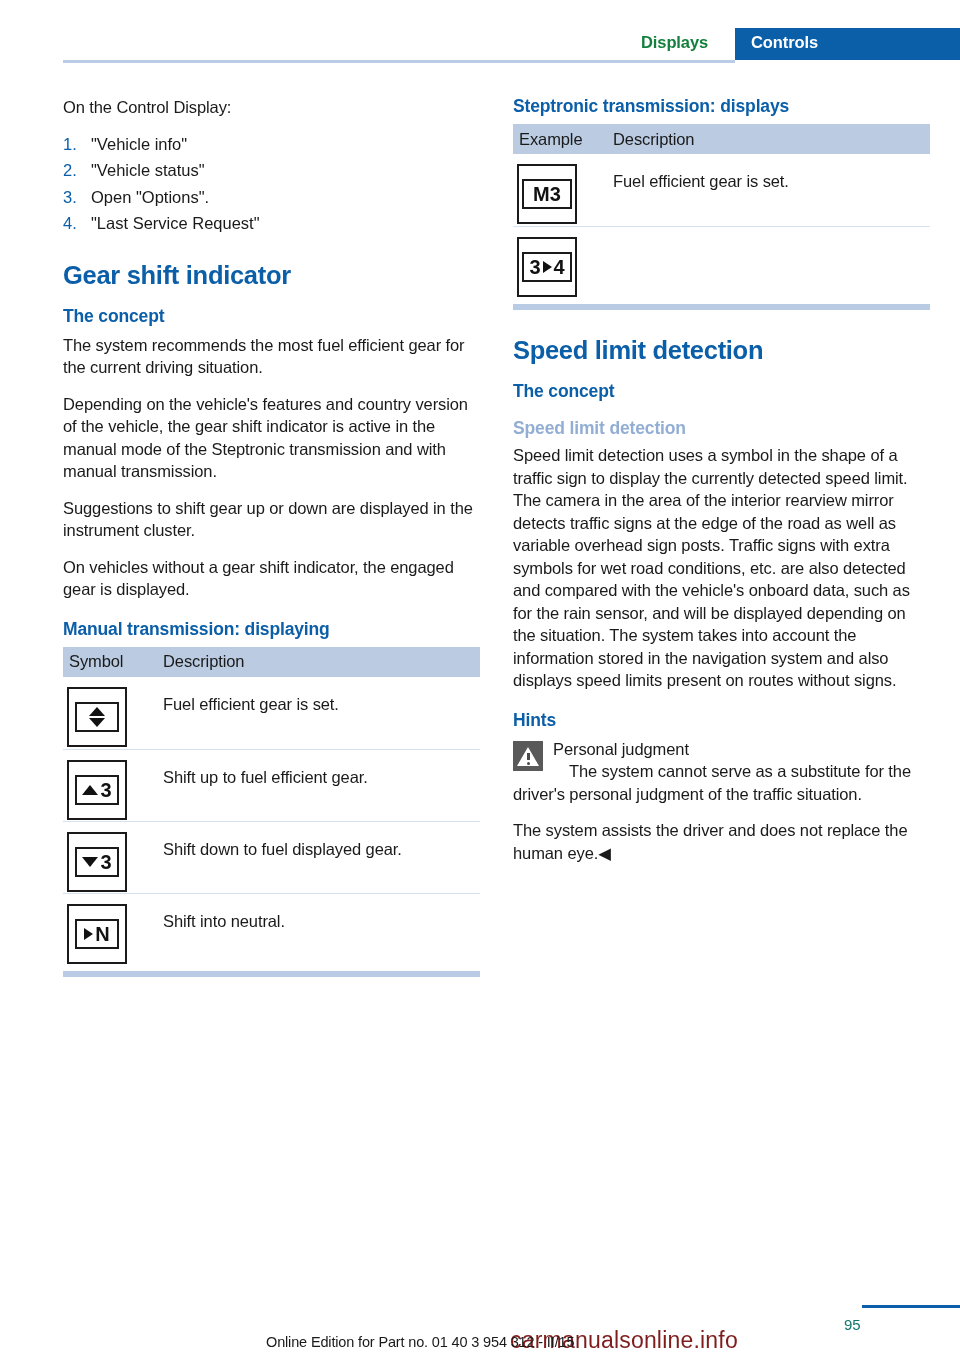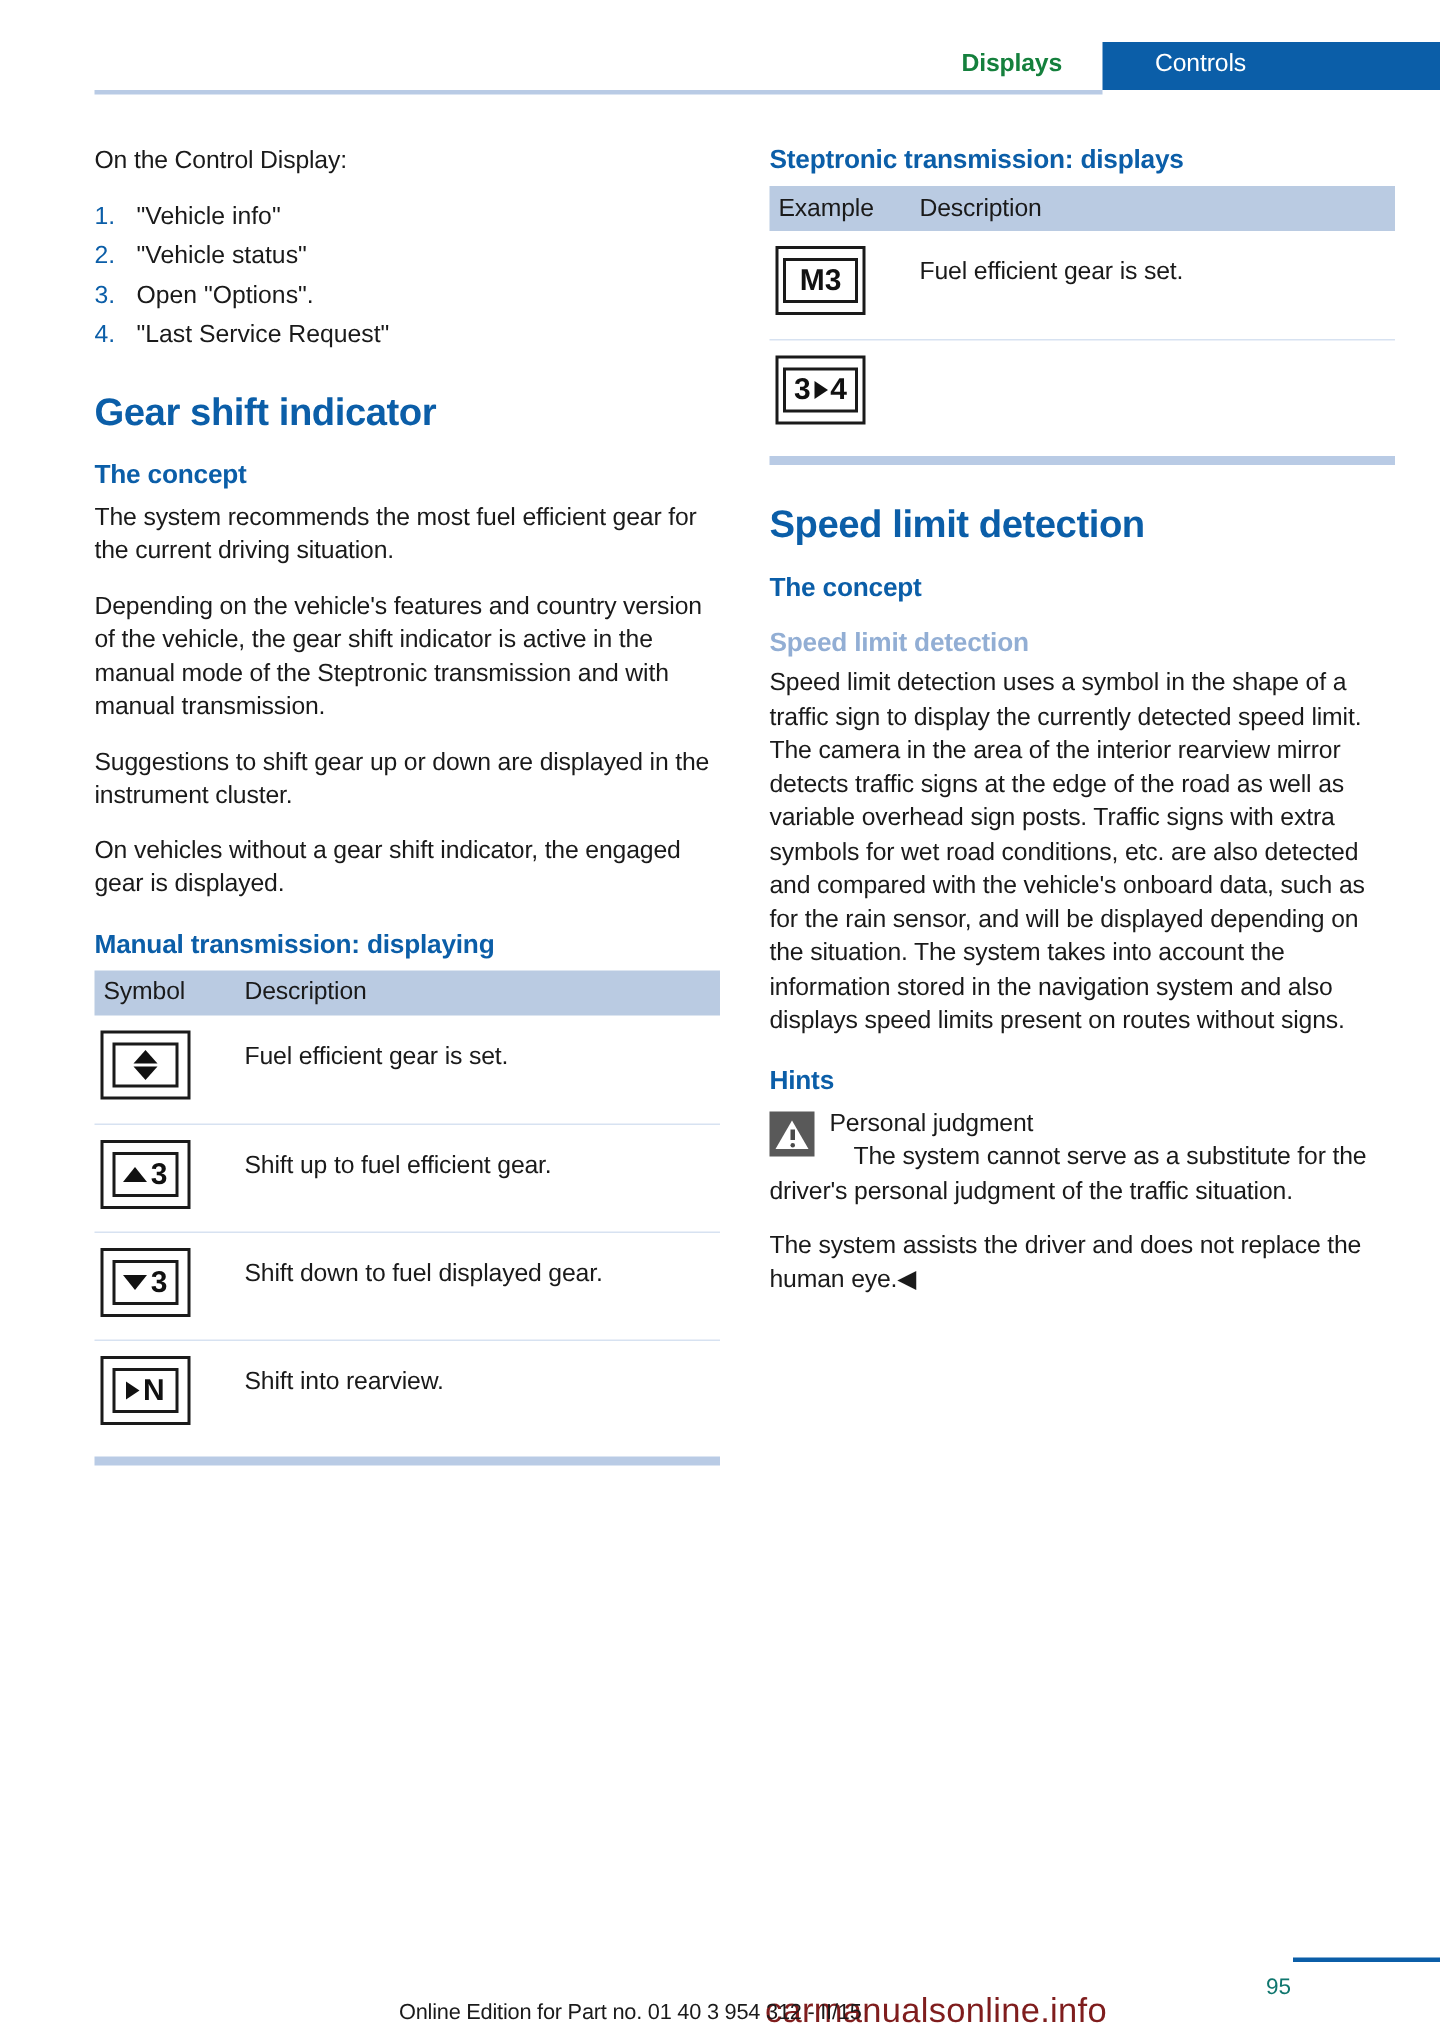--- a/index.html
+++ b/index.html
@@ -25,23 +25,23 @@
     position: absolute;
     top: 28px;
     left: 735px;
     width: 225px;
     height: 32px;
     background: #0b5ea8;
   }
   .tab-controls-label {
     position: absolute;
     top: 33px;
-    left: 770px;
-    font-size: 16.5px;
-    font-weight: normal;
+    left: 751px;
+    font-size: 16.5px;
+    font-weight: bold;
     color: #ffffff;
     letter-spacing: -0.1px;
   }
   .tab-displays-label {
     position: absolute;
     top: 33px;
     left: 641px;
     font-size: 16.5px;
     font-weight: bold;
     color: #15803d;
@@ -156,21 +156,21 @@
   .tbl-bottom-rule {
     height: 6px;
     background: #b9cbe5;
     width: 417px;
     margin-top: 6px;
   }
 
   
   .glyph {
     width: 60px;
-    height: 46px;
+    height: 60px;
     border: 2px solid #1a1a1a;
     background: #ffffff;
     display: flex;
     align-items: center;
     justify-content: center;
     position: relative;
   }
   .glyph-inner {
     border: 2px solid #1a1a1a;
     height: 30px;
@@ -397,21 +397,21 @@
 
     <div class="tbl-row">
       <div class="tbl-cell-sym">
         <div class="glyph">
           <div class="glyph-inner">
             <div class="tri-right sm"></div>
             <span class="glyph-txt">N</span>
           </div>
         </div>
       </div>
-      <div class="tbl-cell-desc">Shift into rearview.</div>
+      <div class="tbl-cell-desc">Shift into neutral.</div>
     </div>
 
     <div class="tbl-bottom-rule"></div>
   </div>
 </div>
 
 <div class="col col-right">
 
   <div class="h2 first">Steptronic transmission: displays</div>
 

